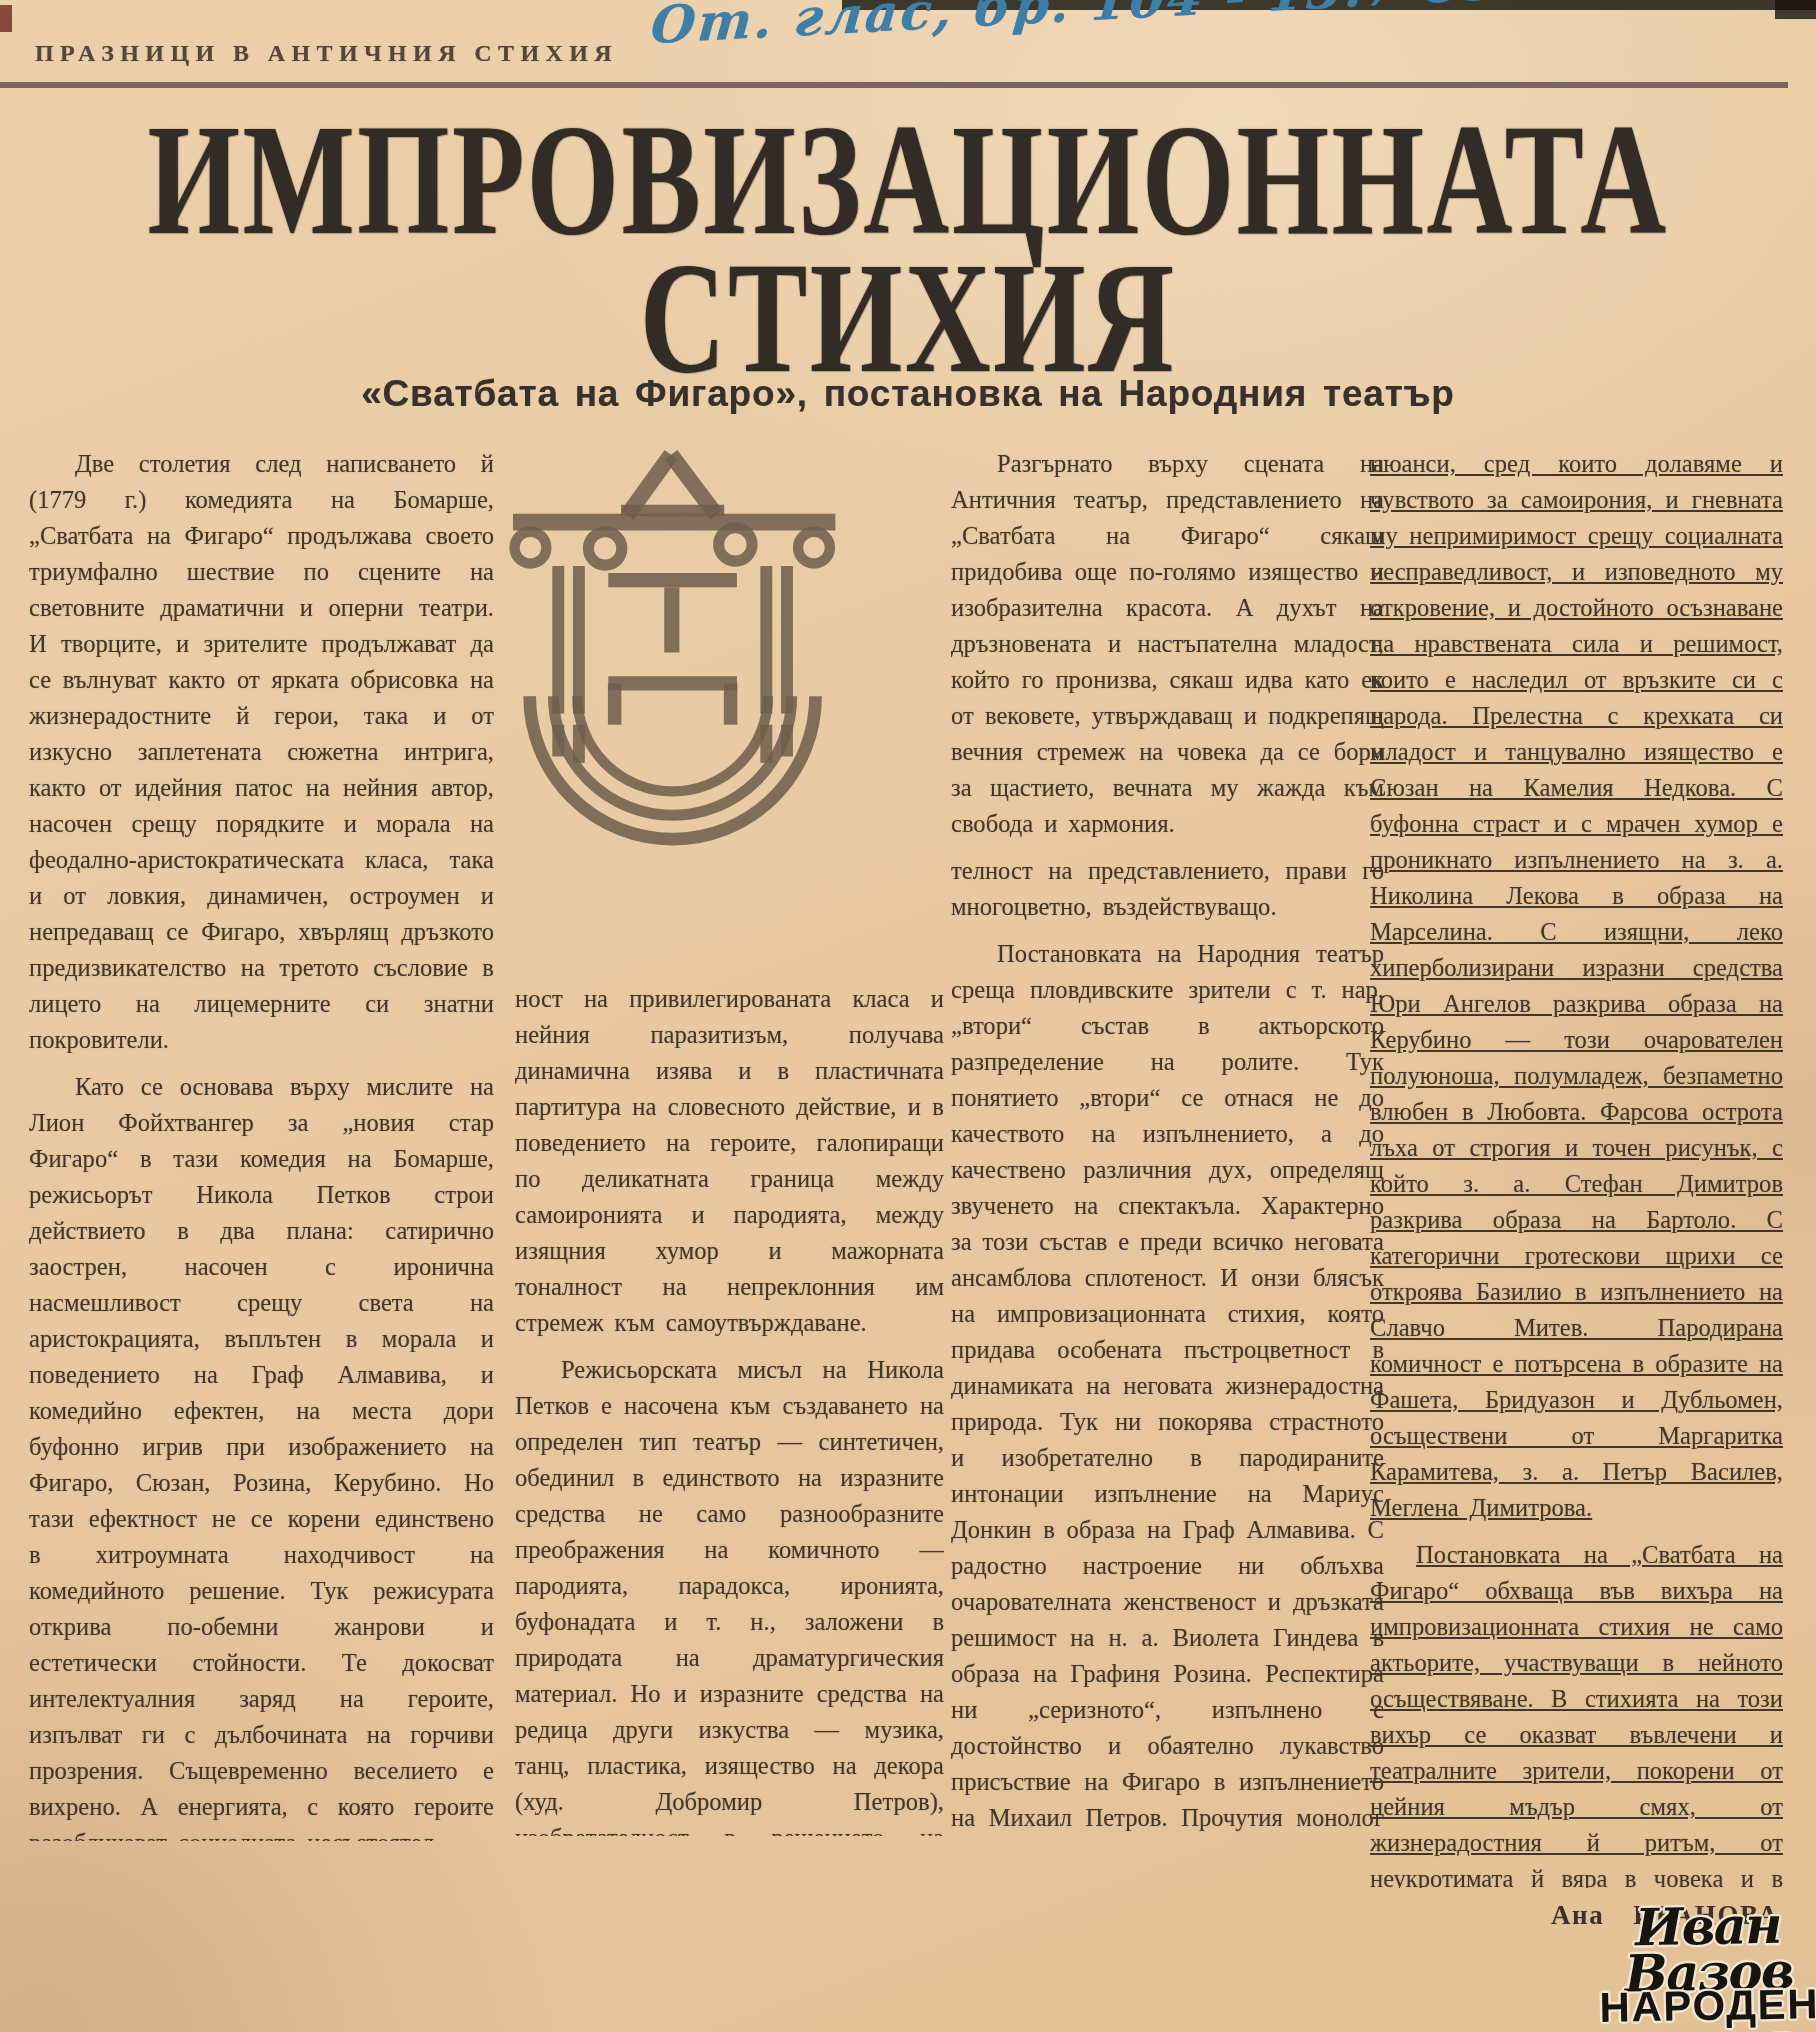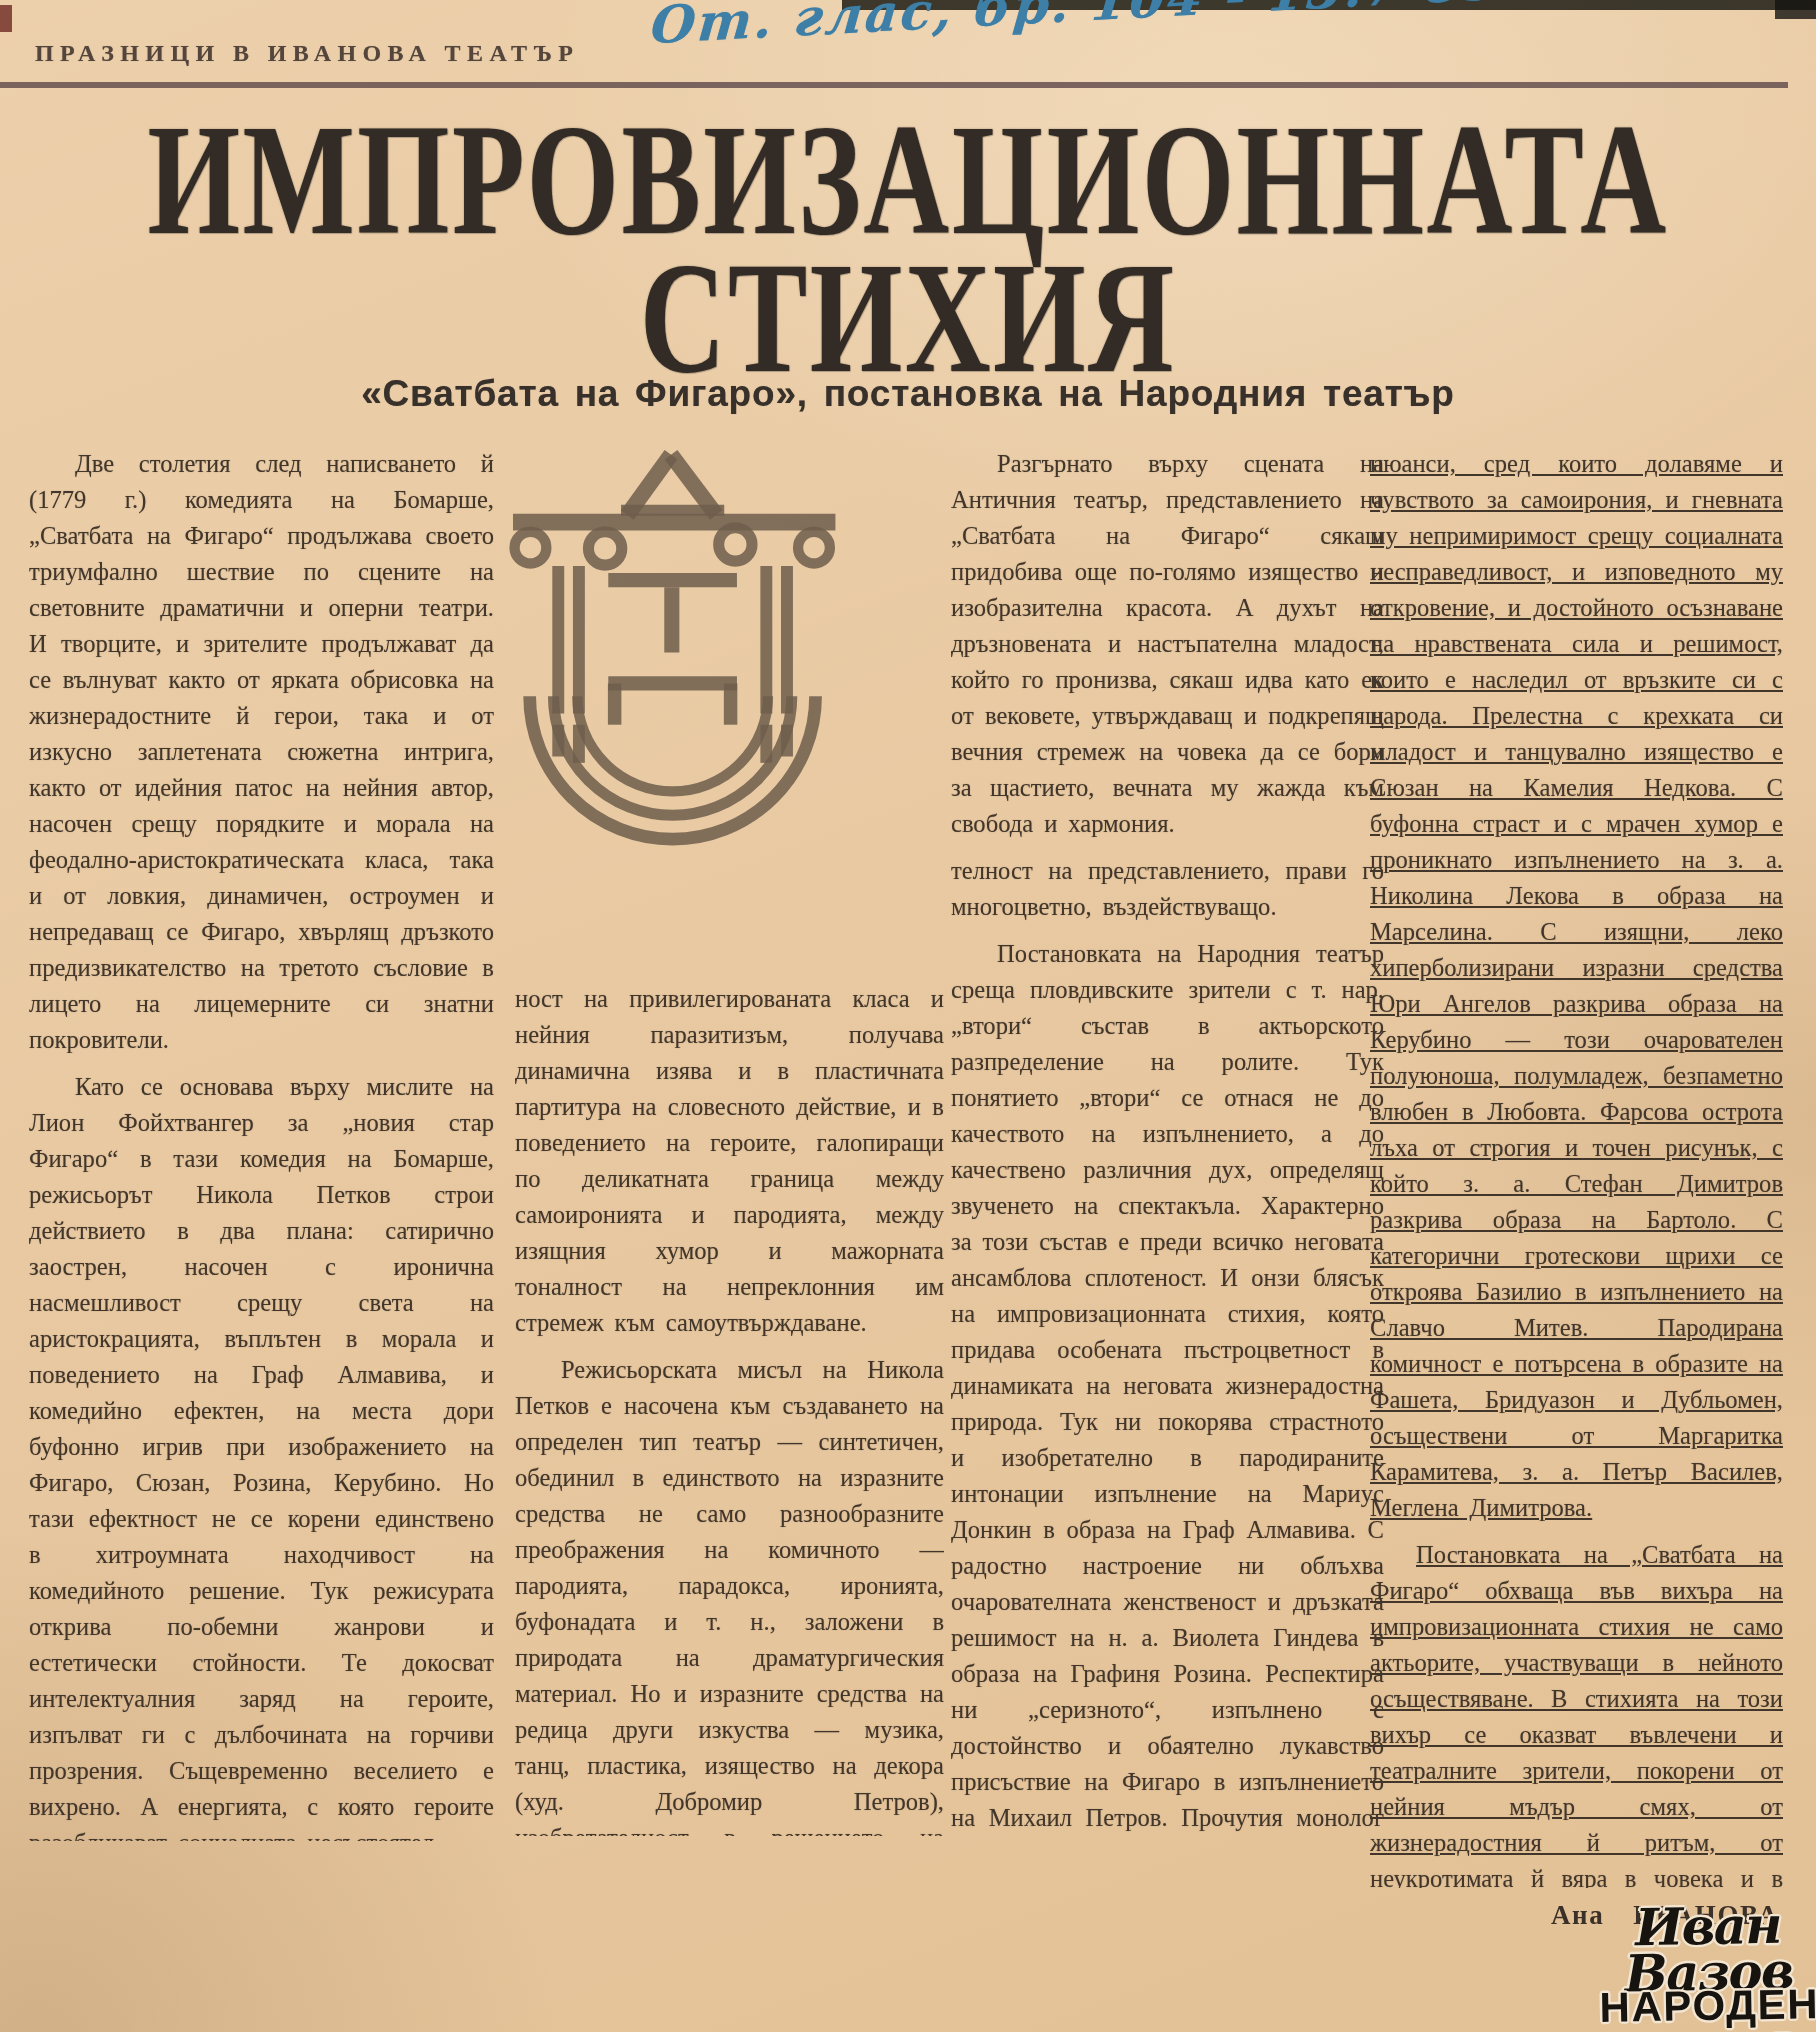--- a/index.html
+++ b/index.html
@@ -85,21 +85,21 @@
 </style>
 </head>
 <body>
 
 <div class="page">
 
   <div class="scan-strip"></div>
   <div class="scan-strip2"></div>
   <div class="corner-mark"></div>
 
-  <div class="kicker">ПРАЗНИЦИ В ИВАНОВА ТЕАТЪР</div>
+  <div class="kicker">ПРАЗНИЦИ В АНТИЧНИЯ СТИХИЯ</div>
   <div class="handwriting">От. глас, бр. 104 - 13.7-85</div>
   <div class="header-rule"></div>
 
   <div class="headline line1">ИМПРОВИЗАЦИОННАТА</div>
   <div class="headline line2">СТИХИЯ</div>
   <div class="subtitle">«Сватбата на Фигаро», постановка на Народния театър</div>
 
   <section class="col col1" id="col-0">
       <p class="para">Две столетия след написването й (1779 г.) комедията на Бомарше, „Сватбата на Фигаро“ продължава своето триумфално шествие по сцените на световните драматични и оперни театри. И творците, и зрителите продължават да се вълнуват както от ярката обрисовка на жизнерадостните й герои, така и от изкусно заплетената сюжетна интрига, както от идейния патос на нейния автор, насочен срещу порядките и морала на феодално-аристократическата класа, така и от ловкия, динамичен, остроумен и непредаващ се Фигаро, хвърлящ дръзкото предизвикателство на третото съсловие в лицето на лицемерните си знатни покровители.</p>
       <p class="para">Като се основава върху мислите на Лион Фойхтвангер за „новия стар Фигаро“ в тази комедия на Бомарше, режисьорът Никола Петков строи действието в два плана: сатирично заострен, насочен с иронична насмешливост срещу света на аристокрацията, въплътен в морала и поведението на Граф Алмавива, и комедийно ефектен, на места дори буфонно игрив при изображението на Фигаро, Сюзан, Розина, Керубино. Но тази ефектност не се корени единствено в хитроумната находчивост на комедийното решение. Тук режисурата открива по-обемни жанрови и естетически стойности. Те докосват интелектуалния заряд на героите, изпълват ги с дълбочината на горчиви прозрения. Същевременно веселието е вихрено. А енергията, с която героите разобличават социалната несъстоятел-</p>

